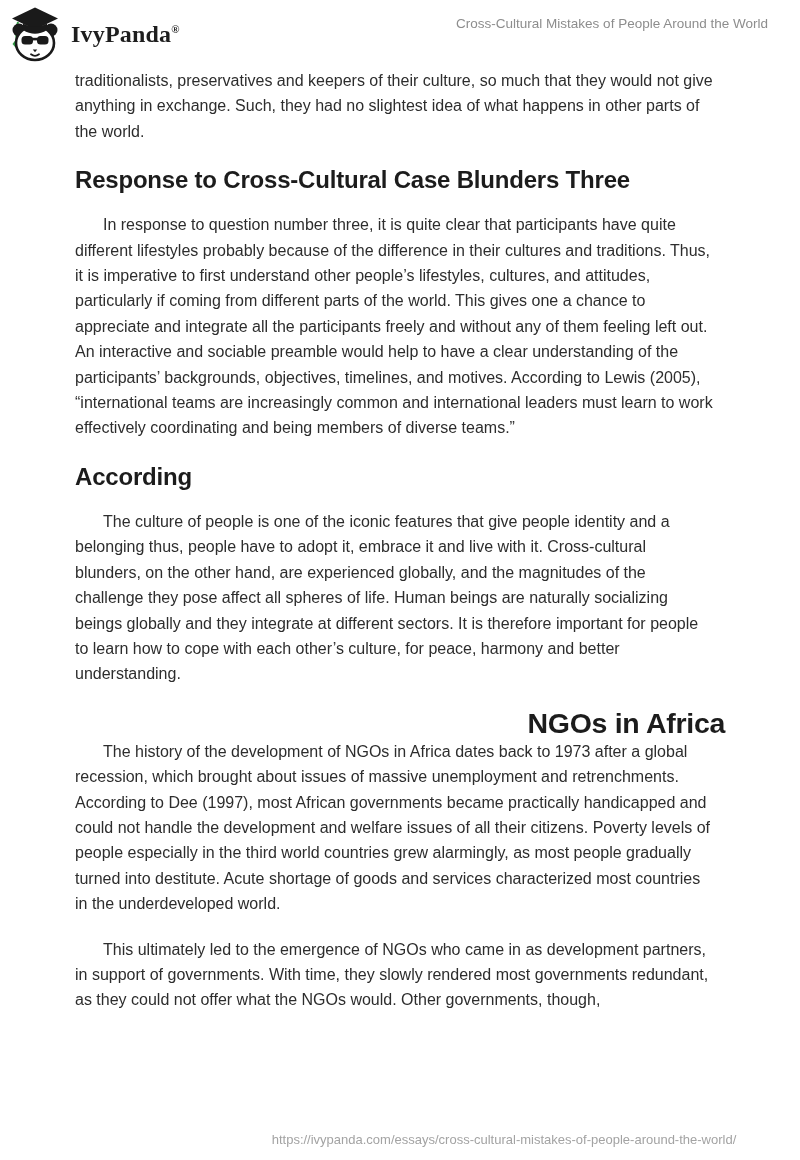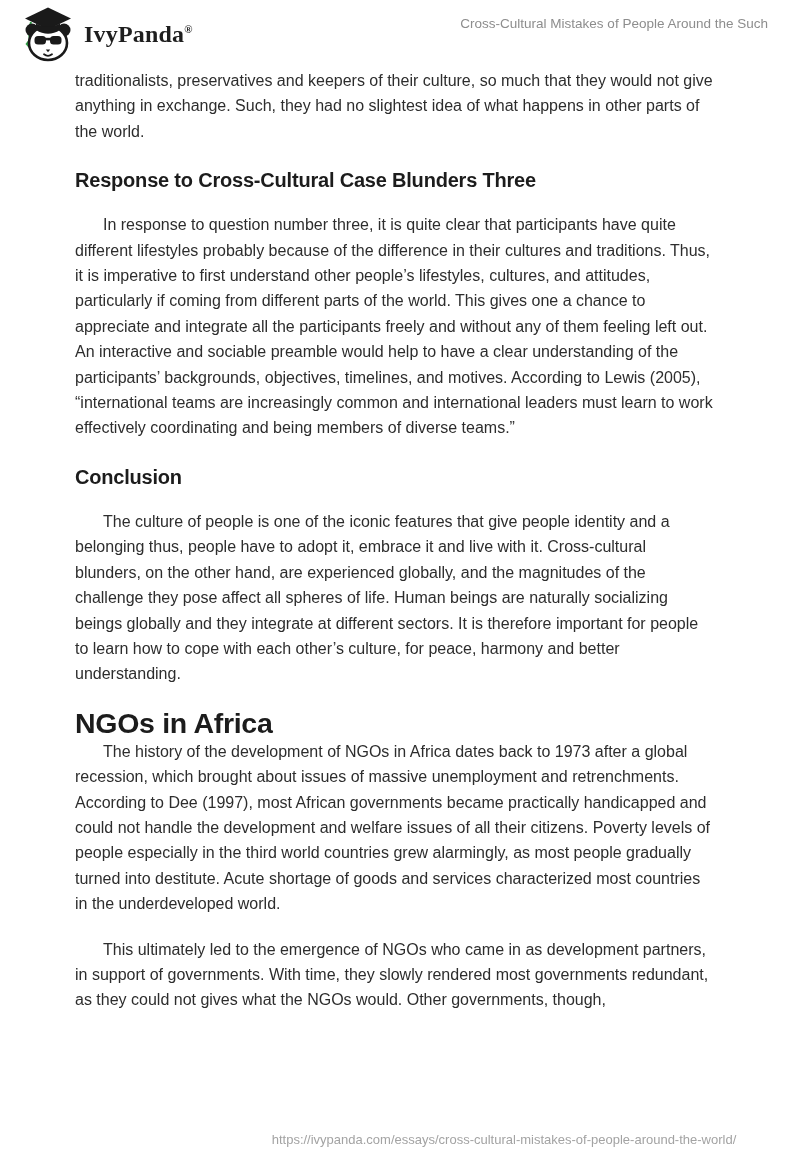--- a/index.html
+++ b/index.html
@@ -10,21 +10,21 @@
     background: #ffffff;
     font-family: "Liberation Sans", sans-serif;
     position: relative;
     overflow: hidden;
   }
 
   
   .page-header {
     display: flex;
     align-items: center;
-    padding: 8px 32px 0 21px;
+    padding: 8px 32px 0 8px;
     height: 60px;
   }
   .brand {
     display: flex;
     align-items: center;
     gap: 13px;
   }
   .logo-icon { width: 50px; height: 56px; display: inline-block; }
   .brand-name {
     font-family: "Liberation Serif", "DejaVu Serif", serif;
@@ -60,23 +60,24 @@
     text-align: left;
   }
   .document-body p.no-indent { text-indent: 0; }
   .document-body h1 {
     font-size: 28.5px;
     line-height: 32px;
     color: #1c1c1c;
     margin: 20px 0 0 0;
     font-weight: 700;
     letter-spacing: -0.3px;
+    text-align: right;
   }
   .document-body h2 {
-    font-size: 20px;
+    font-size: 24px;
     line-height: 28px;
     color: #1c1c1c;
     margin: 22px 0 18px 0;
     font-weight: 700;
     letter-spacing: -0.2px;
   }
 
   
   .page-footer {
     position: absolute;
@@ -114,35 +115,35 @@
 
           <path d="M24.8 43.5 h4.4 l-2.2 2.8 z" fill="#1a1a1a"></path>
           <path d="M23 48.3 q4 3.2 8 0" stroke="#1a1a1a" stroke-width="1.8" fill="none" stroke-linecap="round"></path>
 
           <polygon points="27,1.5 50,12.5 27,23.5 4,12.5" fill="#1a1a1a"></polygon>
           <path d="M15 17.5 v6.5 q12 7.5 24 0 v-6.5 q-12 7 -24 0 z" fill="#1a1a1a"></path>
         </svg>
       </span>
       <span class="brand-name"><span>IvyPanda</span><sup>®</sup></span>
     </div>
-    <div class="doc-title">Cross-Cultural Mistakes of People Around the Such</div>
+    <div class="doc-title">Cross-Cultural Mistakes of People Around the World</div>
   </header>
 
   <main class="document-body">
     <p class="no-indent">traditionalists, preservatives and keepers of their culture, so much that they would not give anything in exchange. Such, they had no slightest idea of what happens in other parts of the world.</p>
 
     <h2>Response to Cross-Cultural Case Blunders Three</h2>
     <p>In response to question number three, it is quite clear that participants have quite different lifestyles probably because of the difference in their cultures and traditions. Thus, it is imperative to first understand other people’s lifestyles, cultures, and attitudes, particularly if coming from different parts of the world. This gives one a chance to appreciate and integrate all the participants freely and without any of them feeling left out. An interactive and sociable preamble would help to have a clear understanding of the participants’ backgrounds, objectives, timelines, and motives. According to Lewis (2005), “international teams are increasingly common and international leaders must learn to work effectively coordinating and being members of diverse teams.”</p>
 
-    <h2>Conclusion</h2>
+    <h2>According</h2>
     <p>The culture of people is one of the iconic features that give people identity and a belonging thus, people have to adopt it, embrace it and live with it. Cross-cultural blunders, on the other hand, are experienced globally, and the magnitudes of the challenge they pose affect all spheres of life. Human beings are naturally socializing beings globally and they integrate at different sectors. It is therefore important for people to learn how to cope with each other’s culture, for peace, harmony and better understanding.</p>
 
     <h1>NGOs in Africa</h1>
 
     <p>The history of the development of NGOs in Africa dates back to 1973 after a global recession, which brought about issues of massive unemployment and retrenchments. According to Dee (1997), most African governments became practically handicapped and could not handle the development and welfare issues of all their citizens. Poverty levels of people especially in the third world countries grew alarmingly, as most people gradually turned into destitute. Acute shortage of goods and services characterized most countries in the underdeveloped world.</p>
-    <p>This ultimately led to the emergence of NGOs who came in as development partners, in support of governments. With time, they slowly rendered most governments redundant, as they could not gives what the NGOs would. Other governments, though,</p>
+    <p>This ultimately led to the emergence of NGOs who came in as development partners, in support of governments. With time, they slowly rendered most governments redundant, as they could not offer what the NGOs would. Other governments, though,</p>
   </main>
 
   <footer class="page-footer">
     <span class="url">https://ivypanda.com/essays/cross-cultural-mistakes-of-people-around-the-world/</span>
   </footer>
 
 </div>
 
 </body></html>

